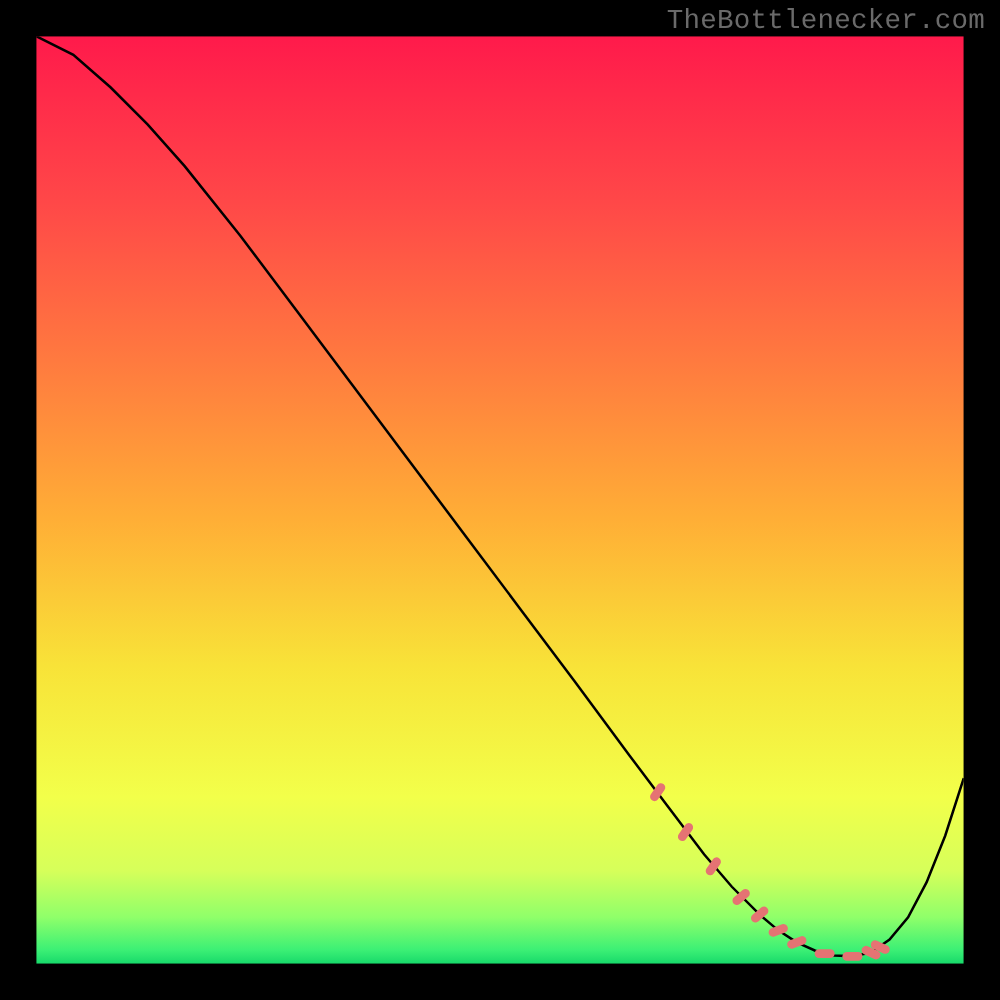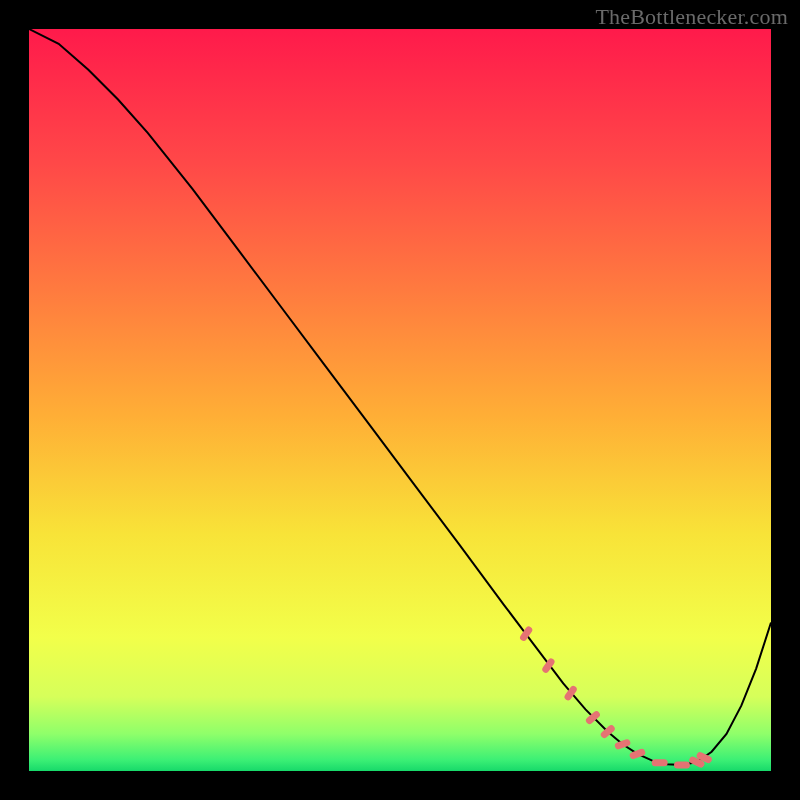--- a/index.html
+++ b/index.html
@@ -8,21 +8,21 @@
     width: 800px;
     height: 800px;
     background: #000;
     position: relative;
   }
   .watermark {
     position: absolute;
     top: 4px;
     right: 12px;
     color: #6a6a6a;
-    font-family: Liberation Serif, serif;
+    font-family: Liberation Mono, monospace;
     font-size: 22px;
     font-weight: 500;
     letter-spacing: 0.2px;
     z-index: 10;
   }
   .plot-wrap {
     position: absolute;
     left: 29px;
     top: 29px;
     width: 742px;

